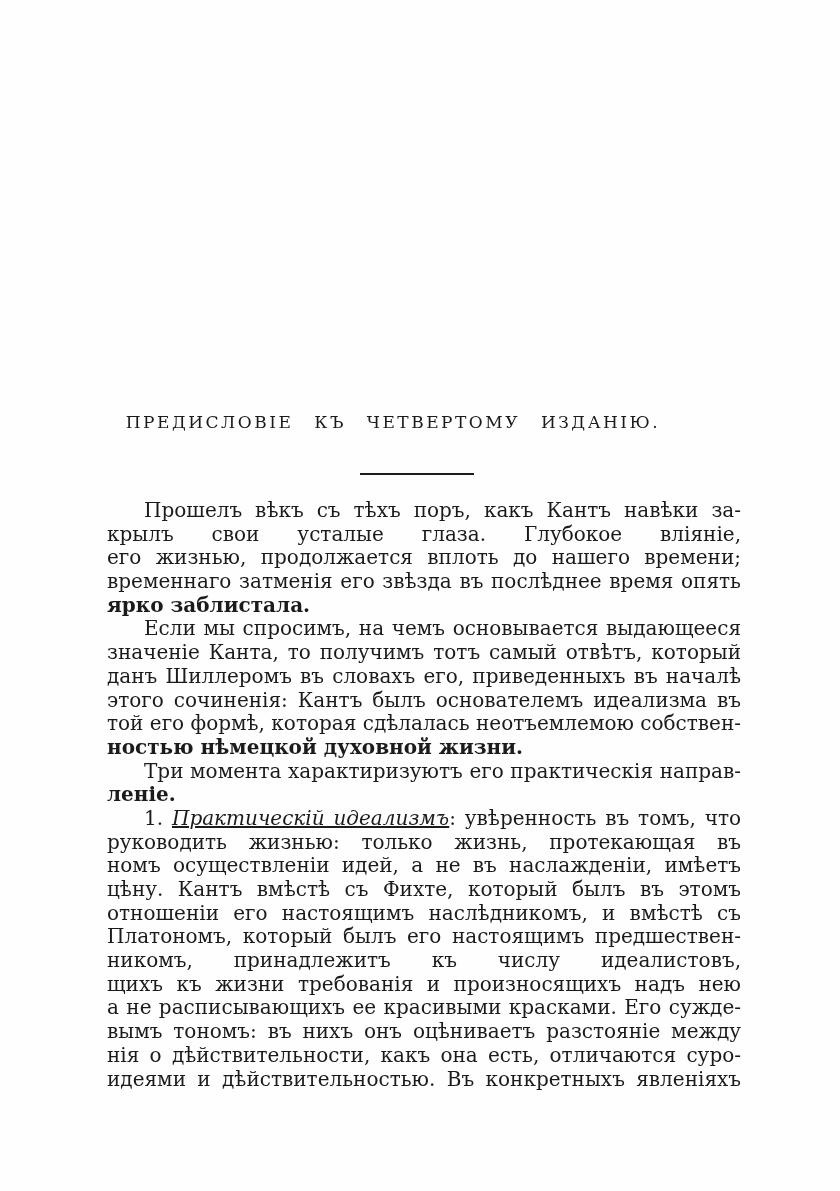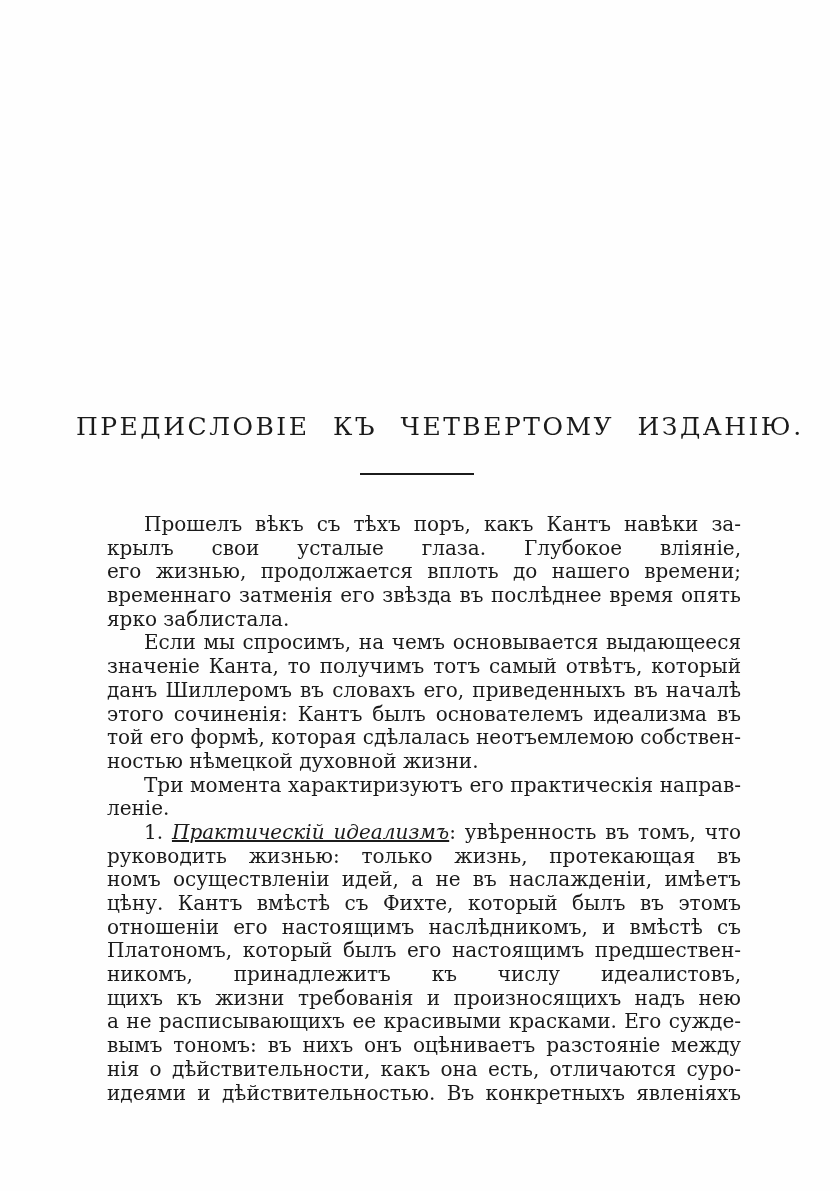--- a/index.html
+++ b/index.html
@@ -19,53 +19,53 @@
     background: var(--paper);
     overflow: hidden;
     color: var(--ink);
   }
   .title {
     position: absolute;
     top: 412px;
     left: 76px;
     width: 634px;
     text-align: center;
-    font-size: 25px;
+    font-size: 17px;
     font-weight: normal;
     letter-spacing: 2.5px;
     word-spacing: 13px;
     white-space: nowrap;
     color: var(--ink);
   }
   .divider {
     position: absolute;
     top: 473px;
     left: 360px;
     width: 114px;
     height: 2px;
     background: var(--ink);
   }
   .textblock {
     position: absolute;
     left: 107px;
-    top: 513px;
+    top: 499px;
     width: 634px;
   }
   .paragraph { width: 634px; }
   .line {
     font-size: 20px;
     line-height: 23.7px;
     height: 23.7px;
     overflow: hidden;
     text-align: justify;
     text-align-last: justify;
     color: var(--ink);
   }
   .line.first { padding-left: 37px; }
-  .line.end-left { text-align-last: left; }
+  .line.end-left { text-align-last: left; font-weight: bold; }
   .line em { font-style: italic; text-decoration: underline; }
 </style>
 </head>
 <body>
 
 <div class="sheet">
   <h1 class="title">ПРЕДИСЛОВІЕ КЪ ЧЕТВЕРТОМУ ИЗДАНІЮ.</h1>
   <div class="divider"></div>
   <div class="textblock">
       <div class="paragraph">

